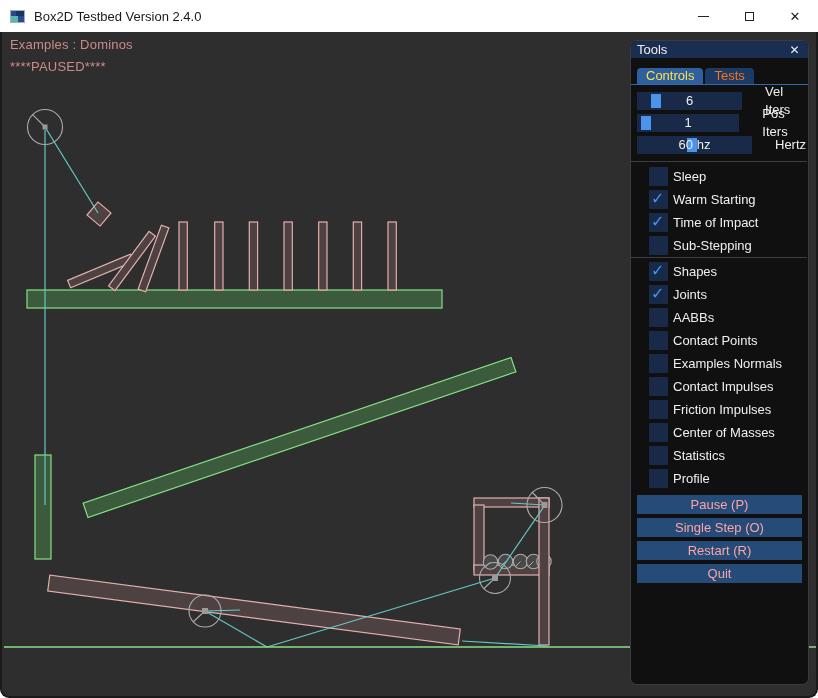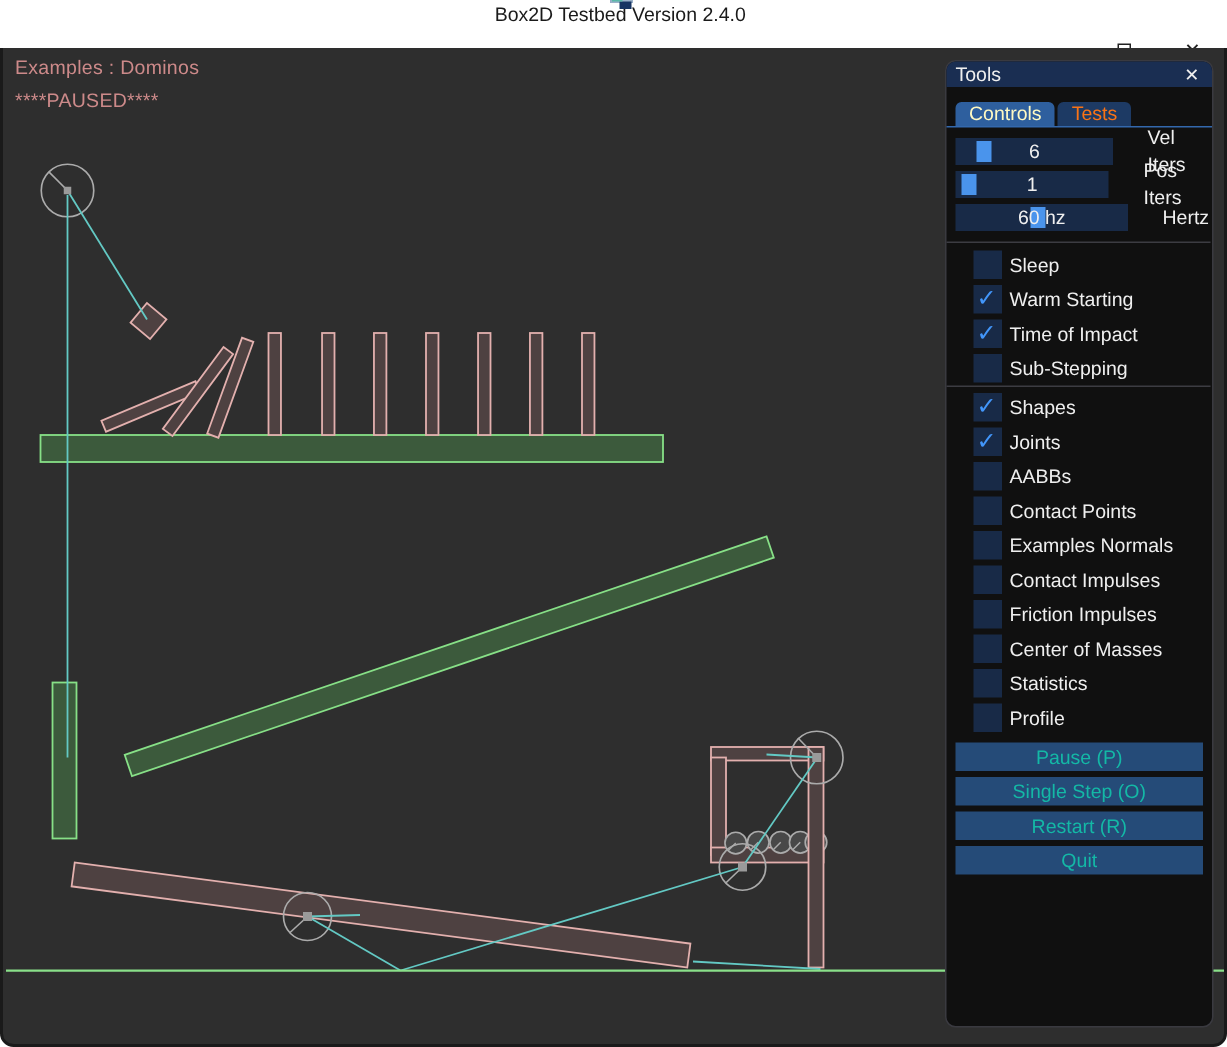--- a/index.html
+++ b/index.html
@@ -3,21 +3,21 @@
 <meta charset="utf-8">
 <style>
   * { margin:0; padding:0; box-sizing:border-box; }
   html,body { background:#101010; }
   body { font-family:"Liberation Sans","DejaVu Sans",sans-serif; }
 
   .app { position:relative; width:818px; height:698px; background:var(--ui-os-titlebar); overflow:hidden; }
 
   
   .titlebar { position:absolute; top:0; left:0; width:818px; height:32px;
-    background:var(--ui-os-titlebar); display:flex; align-items:center;flex-direction:column; }
+    background:var(--ui-os-titlebar); display:flex; align-items:center; }
   .app-icon { width:15px; height:13px; margin-left:10px; position:relative;
     background:#2b4a8a; border:1px solid #9ab0c8; }
   .app-icon .ic-b { position:absolute; left:0; bottom:0; width:7px; height:6px; background:#59b8a8; }
   .app-icon .ic-t { position:absolute; right:0; top:0; width:8px; height:5px; background:#173463; }
   .win-title { margin-left:9px; font-size:13px; color:var(--ui-os-title-text); }
   .win-controls { margin-left:auto; display:flex; height:32px; }
   .win-btn { width:46px; height:32px; display:flex; align-items:center; justify-content:center; color:#222; }
   .glyph-min { width:11px; height:1px; background:#222; }
   .glyph-max { width:9px; height:9px; border:1px solid #222; }
   .glyph-close { font-size:13px; line-height:1; color:#222; }
@@ -51,21 +51,21 @@
     color:var(--ui-text); font-size:13px; z-index:5; }
   .p-titlebar { position:absolute; top:0; left:0; right:0; height:17px;
     background:var(--ui-titlebar); border-radius:6px 6px 0 0;
     display:flex; align-items:center; padding:0 6px; }
   .p-title { font-size:13px; }
   .p-close { margin-left:auto; width:15px; text-align:center; font-size:12px; cursor:pointer; }
 
   .tabs { position:absolute; top:27px; left:6px; display:flex; gap:2px; }
   .tab { height:16px; line-height:16px; padding:0 9px; background:var(--ui-tab-idle);
     border-radius:4px 4px 0 0; color:#f97316; }
-  .tab.active { background:var(--ui-tab-active); color:#fef9c3; }
+  .tab.active { background:var(--ui-tab-active); color:#fde047; }
   .tab-underline { position:absolute; top:43px; left:0; right:0; height:1px; background:var(--ui-tab-line); }
 
   .sliders { position:absolute; top:51px; left:6px; }
   .slider-row { display:flex; align-items:center; margin-bottom:4px; height:18px; }
   .slider-track { position:relative; width:115px; height:18px; background:var(--ui-frame-bg); }
   .slider-grab { position:absolute; top:2px; width:10px; height:14px; background:var(--ui-slider-grab); }
   .slider-value { position:absolute; left:0; right:0; top:0; bottom:0;
     text-align:center; line-height:18px; z-index:2; }
   .slider-label { margin-left:23px; line-height:18px; }
 
@@ -75,21 +75,21 @@
   .cb-group { position:absolute; left:6px; }
   .group-0 { top:126px; } .group-1 { top:221px; }
   .cb-row { display:flex; align-items:flex-start; height:19px; margin-bottom:4px;margin-left:12px; }
   .cb-box { position:relative; width:19px; height:19px; background:var(--ui-frame-bg); }
   .cb-mark { position:absolute; left:2px; top:-1px; font-size:16px; font-weight:bold;
     color:var(--ui-checkmark); }
   .cb-label { margin-left:5px; line-height:19px; }
 
   .buttons { position:absolute; top:454px; left:6px; }
   .panel-btn { width:165px; height:19px; margin-bottom:4px; background:var(--ui-button);
-    text-align:center; line-height:19px; color:#14b8a6; cursor:pointer; }
+    text-align:center; line-height:19px; color:#fca5a5; cursor:pointer; }
 </style>
 </head>
 <body>
 
 <div class="app">
 
   <div class="titlebar">
     <div class="app-icon">
       <span class="ic-t"></span>
       <span class="ic-b"></span>

